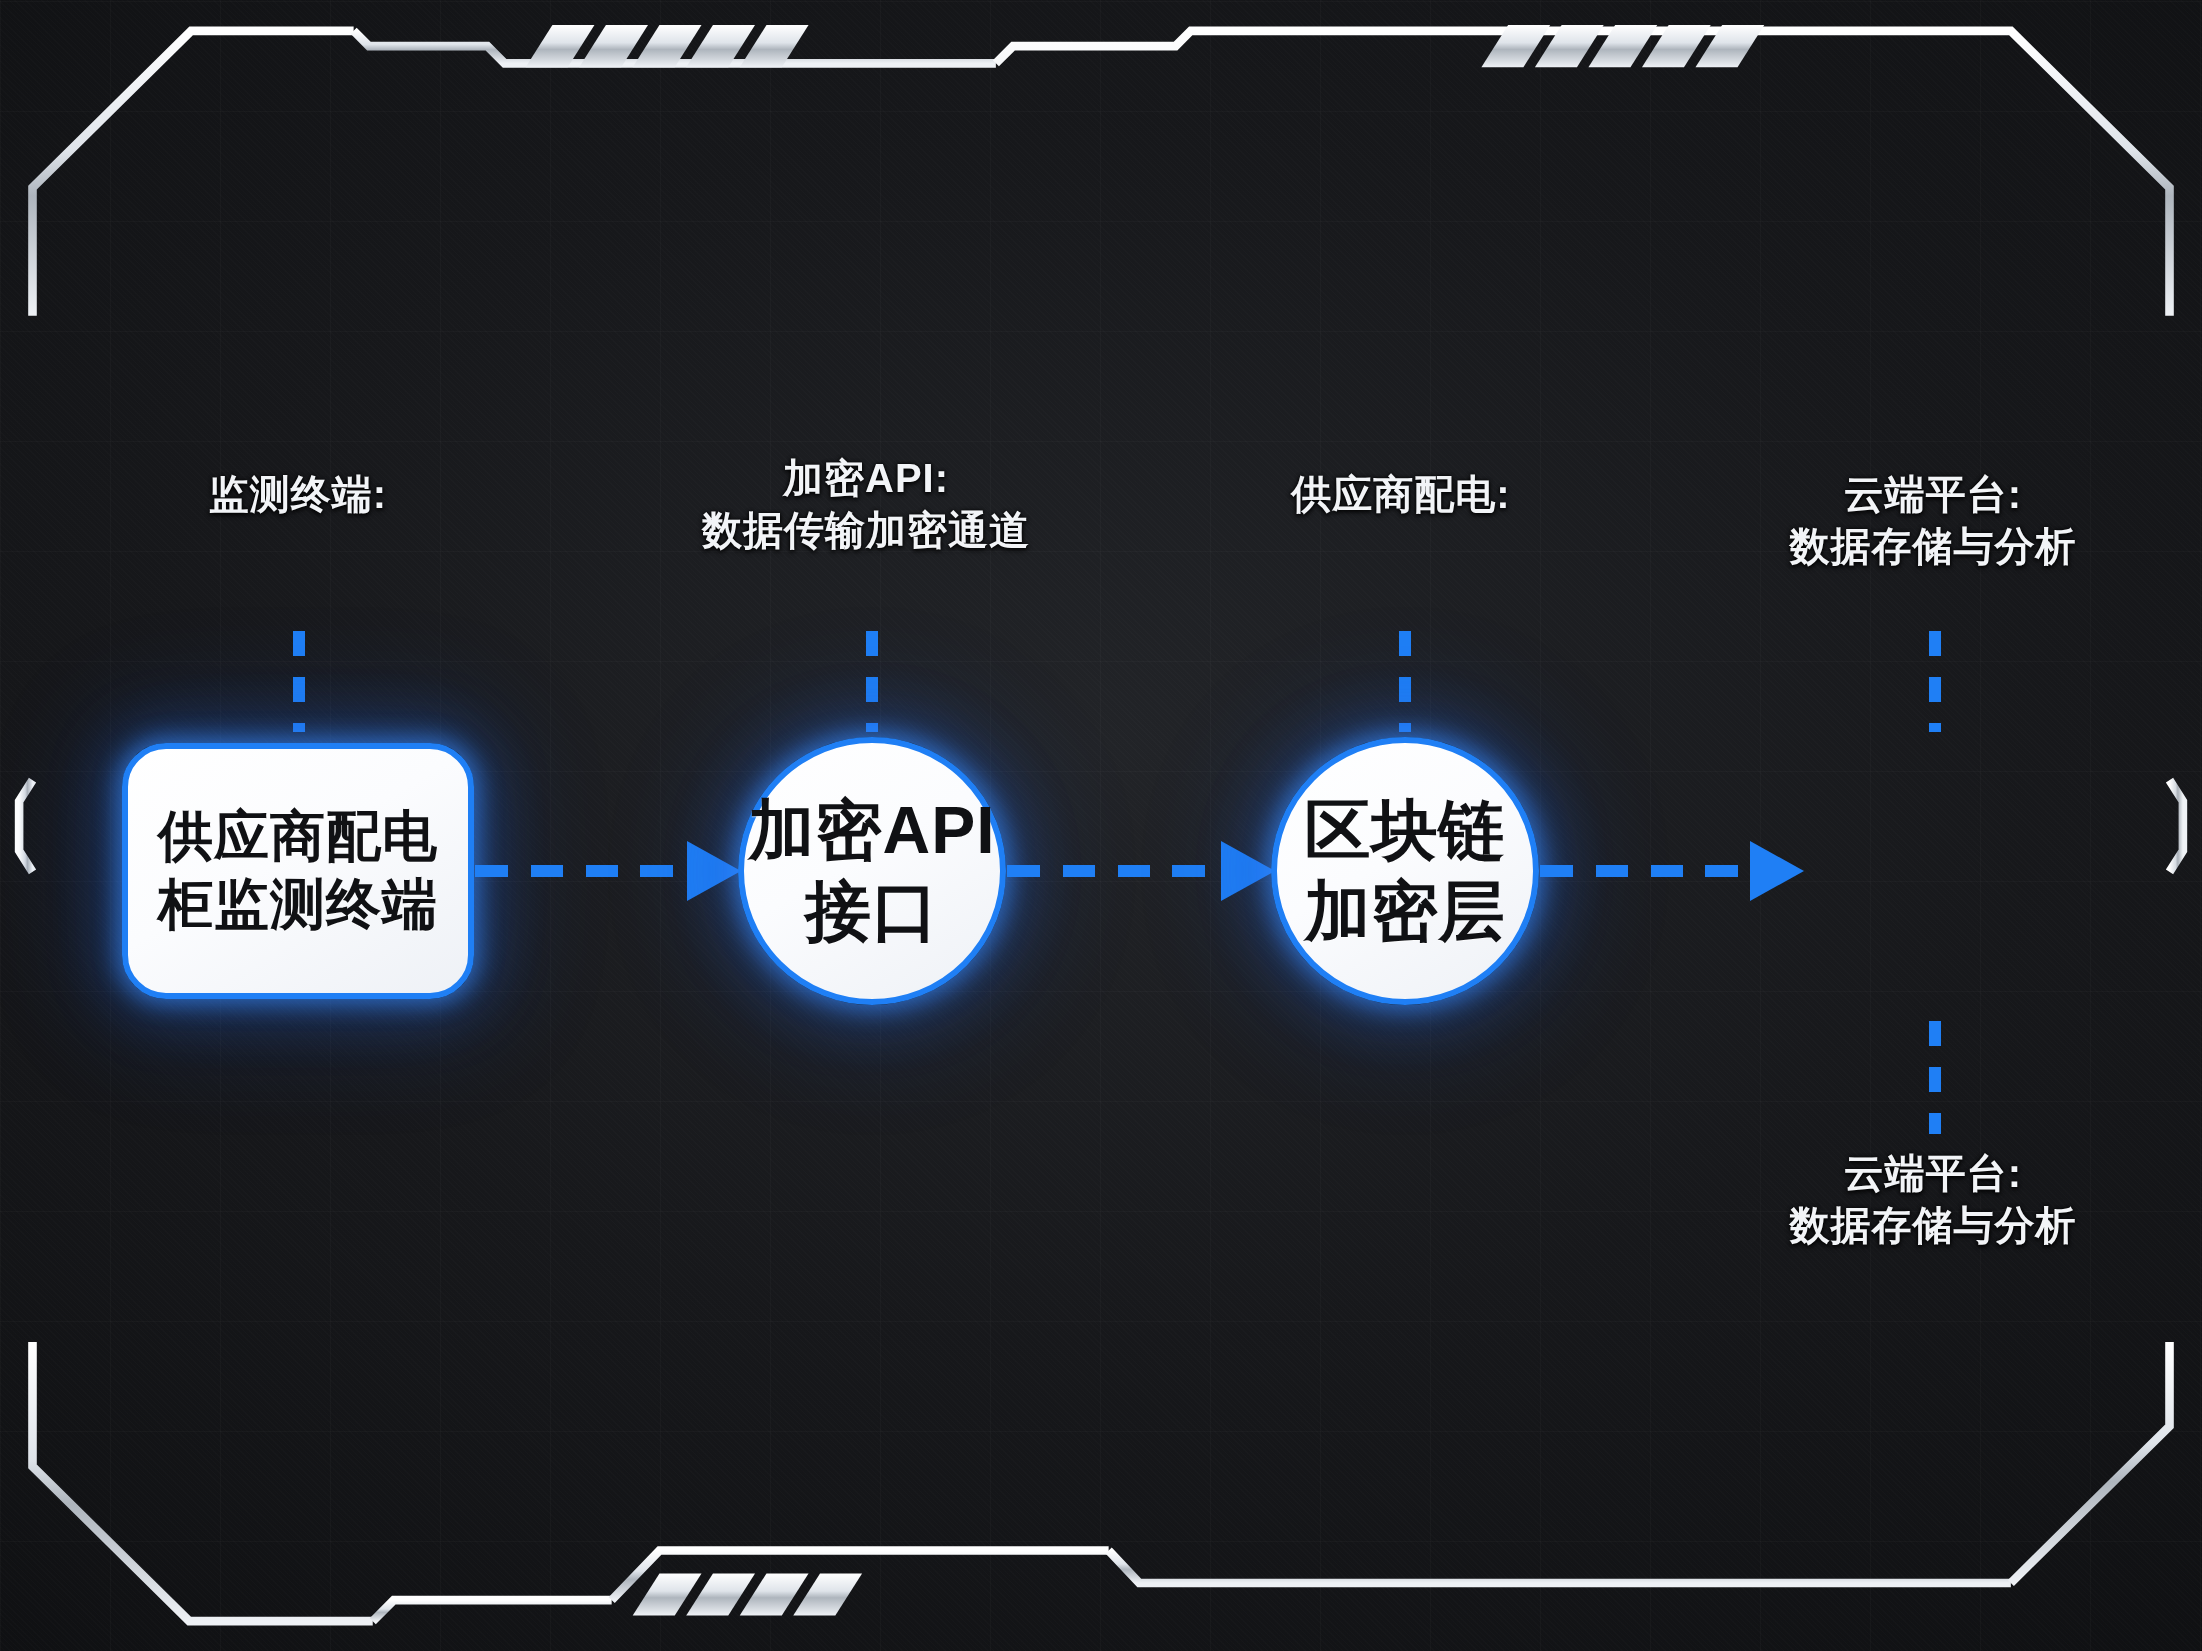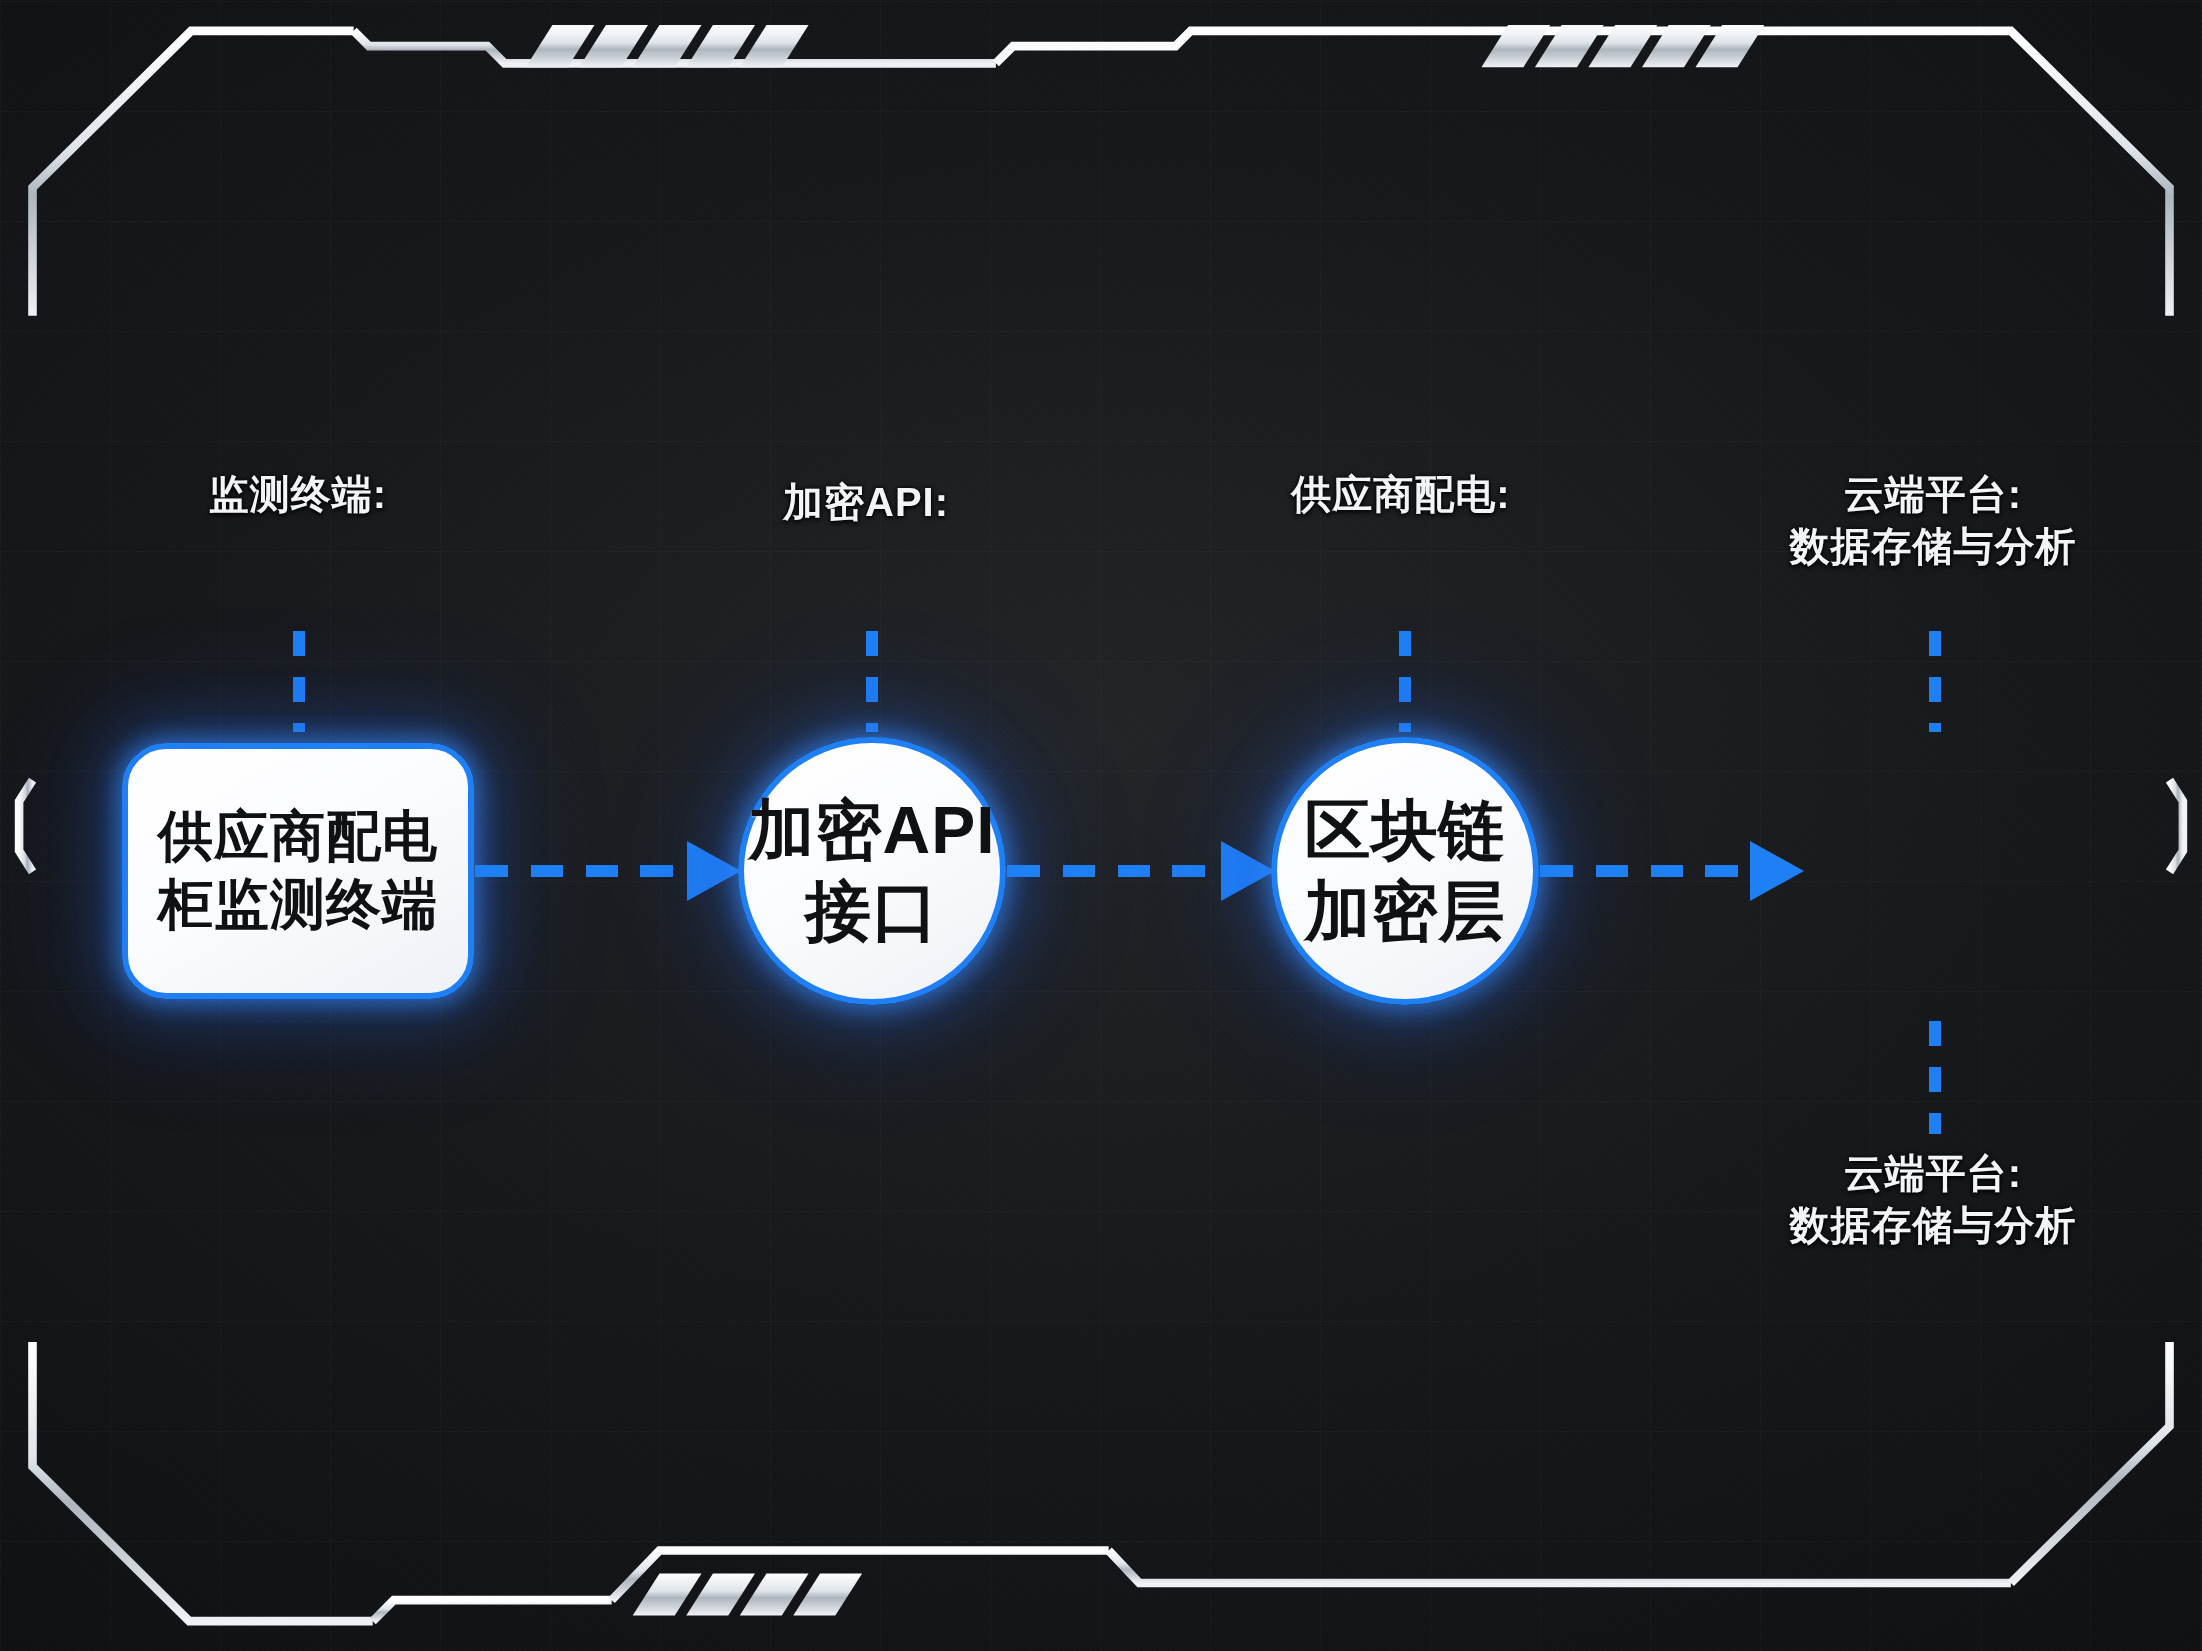--- a/index.html
+++ b/index.html
@@ -215,22 +215,23 @@
   <div class="leader" style="left:293px; top:631px; height:101px;"></div>
   <div class="leader" style="left:866px; top:631px; height:101px;"></div>
   <div class="leader" style="left:1399px; top:631px; height:101px;"></div>
   <div class="leader" style="left:1929px; top:631px; height:101px;"></div>
   <div class="leader" style="left:1929px; top:1021px; height:113px;"></div>
 
   <div class="callout" style="left:298px; top:468px;">
     <span>监测终端:</span>
   </div>
 
-  <div class="callout" style="left:866px; top:476px;">
+  <div class="callout" style="left:866px; top:452px;">
     <span>加密API:</span>
+    <span class="l2">数据传输加密通道</span>
   </div>
 
   <div class="callout" style="left:1401px; top:468px;">
     <span>供应商配电:</span>
   </div>
 
   <div class="callout" style="left:1933px; top:468px;">
     <span>云端平台:</span>
     <span class="l2">数据存储与分析</span>
   </div>

